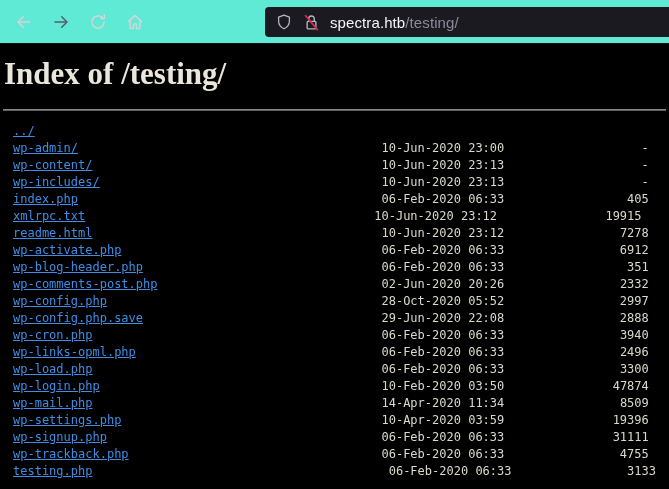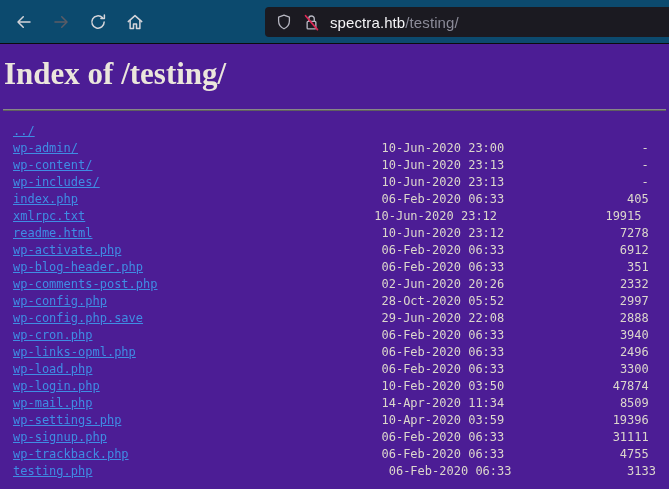--- a/index.html
+++ b/index.html
@@ -8,21 +8,21 @@
     background: #1b1b1f;
     overflow: hidden;
     font-family: "Liberation Sans", sans-serif;
     position: relative;
   }
 
   
   .toolbar {
     position: absolute; top: 0; left: 0; right: 0;
     height: 43px;
-    background: #0c4a6e;
+    background: #5eead4;
     border-bottom: 1px solid #0c0c0d;
     display: flex; align-items: center;
   }
   .nav-btn {
     width: 32px; height: 32px;
     margin-left: 5px;
     border: none; background: transparent;
     color: #d5d5da;
     display: flex; align-items: center; justify-content: center;
     border-radius: 4px; padding: 0; cursor: pointer;
@@ -40,21 +40,21 @@
     padding-left: 10px;
   }
   .url-icon { display: flex; align-items: center; margin-right: 9px; color: #b6b6c0; }
   .url-text { font-size: 15px; letter-spacing: 0.1px; white-space: nowrap; }
   .url-host { color: #f5f5f7; }
   .url-path { color: #8b8b98; }
 
   
   .page {
     position: absolute; top: 44px; left: 0; right: 0; bottom: 0;
-    background: #4c1d95;
+    background: #000000;
   }
   .page h1 {
     margin: 0;
     padding: 9px 0 0 4px;
     font-family: "Liberation Serif", "DejaVu Serif", serif;
     font-weight: bold;
     font-size: 31px;
     line-height: 42px;
     color: #ebe6dc;
   }

